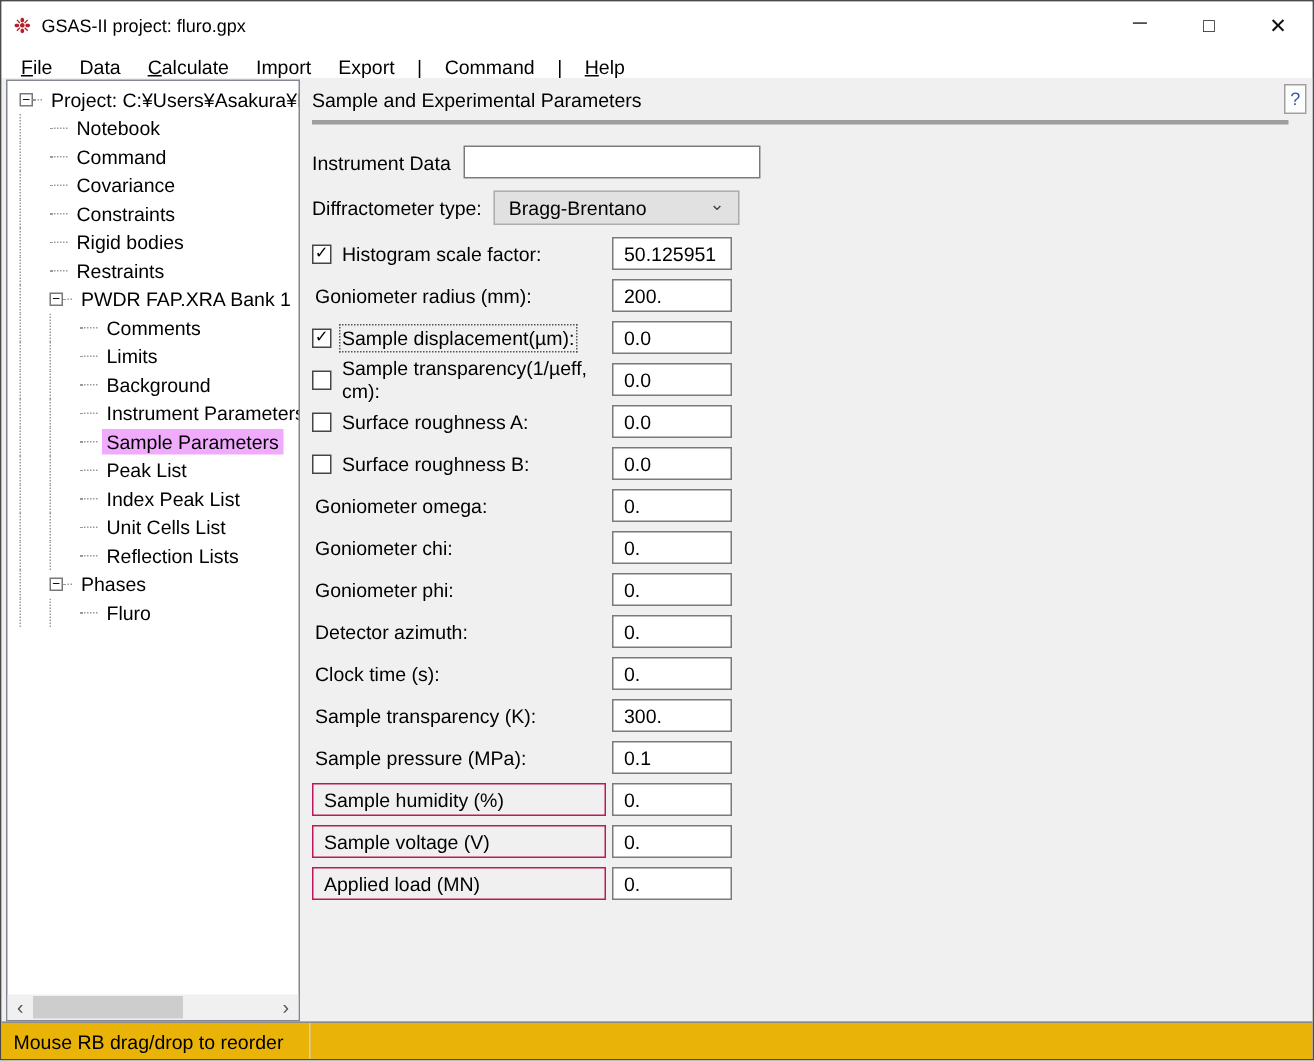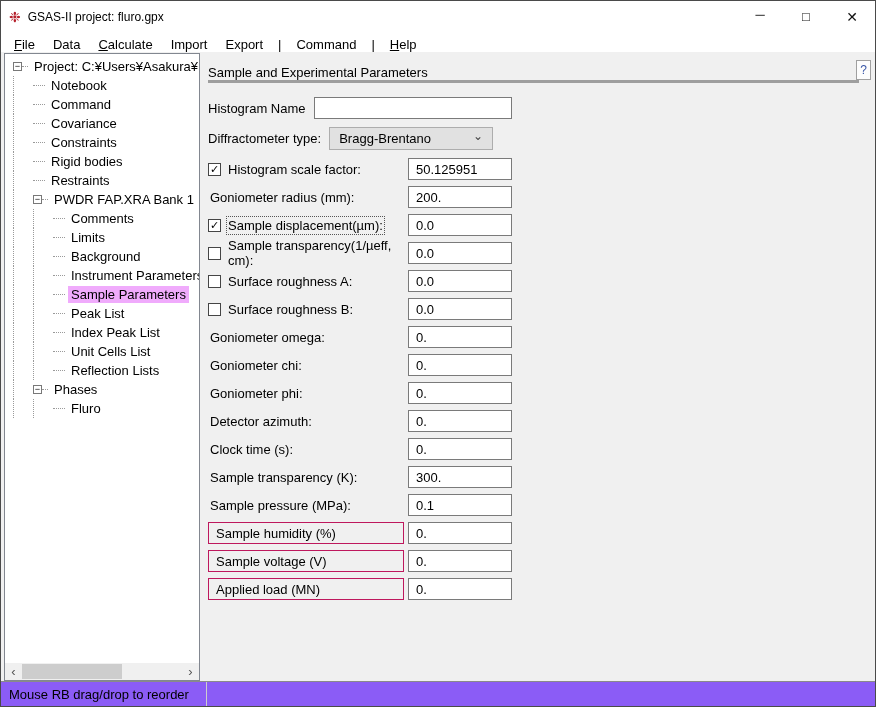--- a/index.html
+++ b/index.html
@@ -43,21 +43,21 @@
   .stub.short { width:6px; flex-basis:6px; }
   .tree-label { padding:1px 3px; }
   .tree-label.selected { background:#f0abfc; }
   
   .tree-hscroll { height:17px; flex:0 0 17px; background:#f0f0f0; display:flex; align-items:center; }
   .scroll-arrow { width:17px; height:17px; flex:0 0 17px; display:flex; align-items:center; justify-content:center; color:#555; font-size:13px; }
   .scroll-track { flex:1 1 auto; height:17px; display:flex; align-items:center; }
   .scroll-thumb { width:100px; height:15px; background:#cdcdcd; }
   
   .content { flex:1 1 auto; display:flex; flex-direction:column; background:#f0f0f0; padding-left:8px; min-width:0; }
-  .content-header { height:28px; flex:0 0 28px; display:flex; align-items:flex-end; }
+  .content-header { height:28px; flex:0 0 28px; display:flex; align-items:center; }
   .header-title { font-size:13px; }
   .help-btn {
     margin-left:auto; margin-right:4px; width:15px; height:20px;
     border:1px solid #a0a0a0; background:#fdfdfd; color:#3a57a7;
     display:flex; align-items:center; justify-content:center; font-size:12px;
   }
   .separator { height:3px; background:#9e9e9e; margin-right:16px; margin-bottom:6px; }
   
   .form { padding-top:2px; }
   .form-row { display:flex; align-items:center; height:22px; margin-bottom:6px; }
@@ -67,36 +67,36 @@
     width:13px; height:13px; flex:0 0 13px; border:1px solid #454545; background:#fff;
     margin-right:7px; display:flex; align-items:center; justify-content:center;
     font-size:11px; line-height:11px; color:#000;
   }
   .row-label.focused { outline:1px dotted #555; outline-offset:1px; }
   .boxed-label {
     width:196px; height:22px; border:1px solid #be185d; background:#f0f0f0;
     display:flex; align-items:center; padding-left:7px;
   }
   .value-input {
-    width:104px; height:22px; margin-left:4px; border:1px solid #7a7a7a; background:#fff;
+    width:80px; height:22px; margin-left:4px; border:1px solid #7a7a7a; background:#fff;
     font-family:"Liberation Sans", sans-serif; font-size:13px; padding:0 2px 0 7px; color:#000;
   }
   .instrument-row { display:flex; align-items:center; height:22px; margin:6px 0 7px; }
   .instrument-input {
     width:198px; height:22px; margin-left:8px; border:1px solid #7a7a7a; background:#fff;
     font-family:"Liberation Sans", sans-serif; font-size:13px; padding:0 4px;
   }
   .diffract-row { display:flex; align-items:center; height:24px; margin-bottom:8px; }
   .combo {
     margin-left:8px; height:23px; background:#e1e1e1; border:1px solid #adadad;
     display:flex; align-items:center; padding:0 9px;gap:28px;
   }
   .combo-chevron { margin-left:14px; color:#444; font-size:12px; line-height:10px; transform:translateY(-2px); }
   
-  .statusbar { height:25px; flex:0 0 25px; background:#8b5cf6; border-top:1px solid #8a8a8a; display:flex; align-items:stretch; }
+  .statusbar { height:25px; flex:0 0 25px; background:#eab308; border-top:1px solid #8a8a8a; display:flex; align-items:stretch; }
   .status-seg1 { width:206px; flex:0 0 206px; display:flex; align-items:center; padding-left:8px; border-right:1px solid #cdcdcd; }
   .status-rest { flex:1 1 auto; }
 </style>
 </head>
 <body>
 
 <div class="window">
 
   <div class="titlebar">
     <span class="app-icon" style="color:#b51f2a;">❉</span>
@@ -250,21 +250,21 @@
     <div class="content">
       <div class="content-header">
         <span class="header-title">Sample and Experimental Parameters</span>
         <div class="help-btn">?</div>
       </div>
       <div class="separator"></div>
 
       <div class="form">
 
         <div class="instrument-row">
-          <span>Histogram Name</span>
+          <span>Instrument Data</span>
           <input class="instrument-input" type="text" value="" style="">
         </div>
 
         <div class="diffract-row">
           <span>Diffractometer type:</span>
           <div class="combo">
             <span>Bragg-Brentano</span>
             <span class="combo-chevron">⌄</span>
           </div>
         </div>

